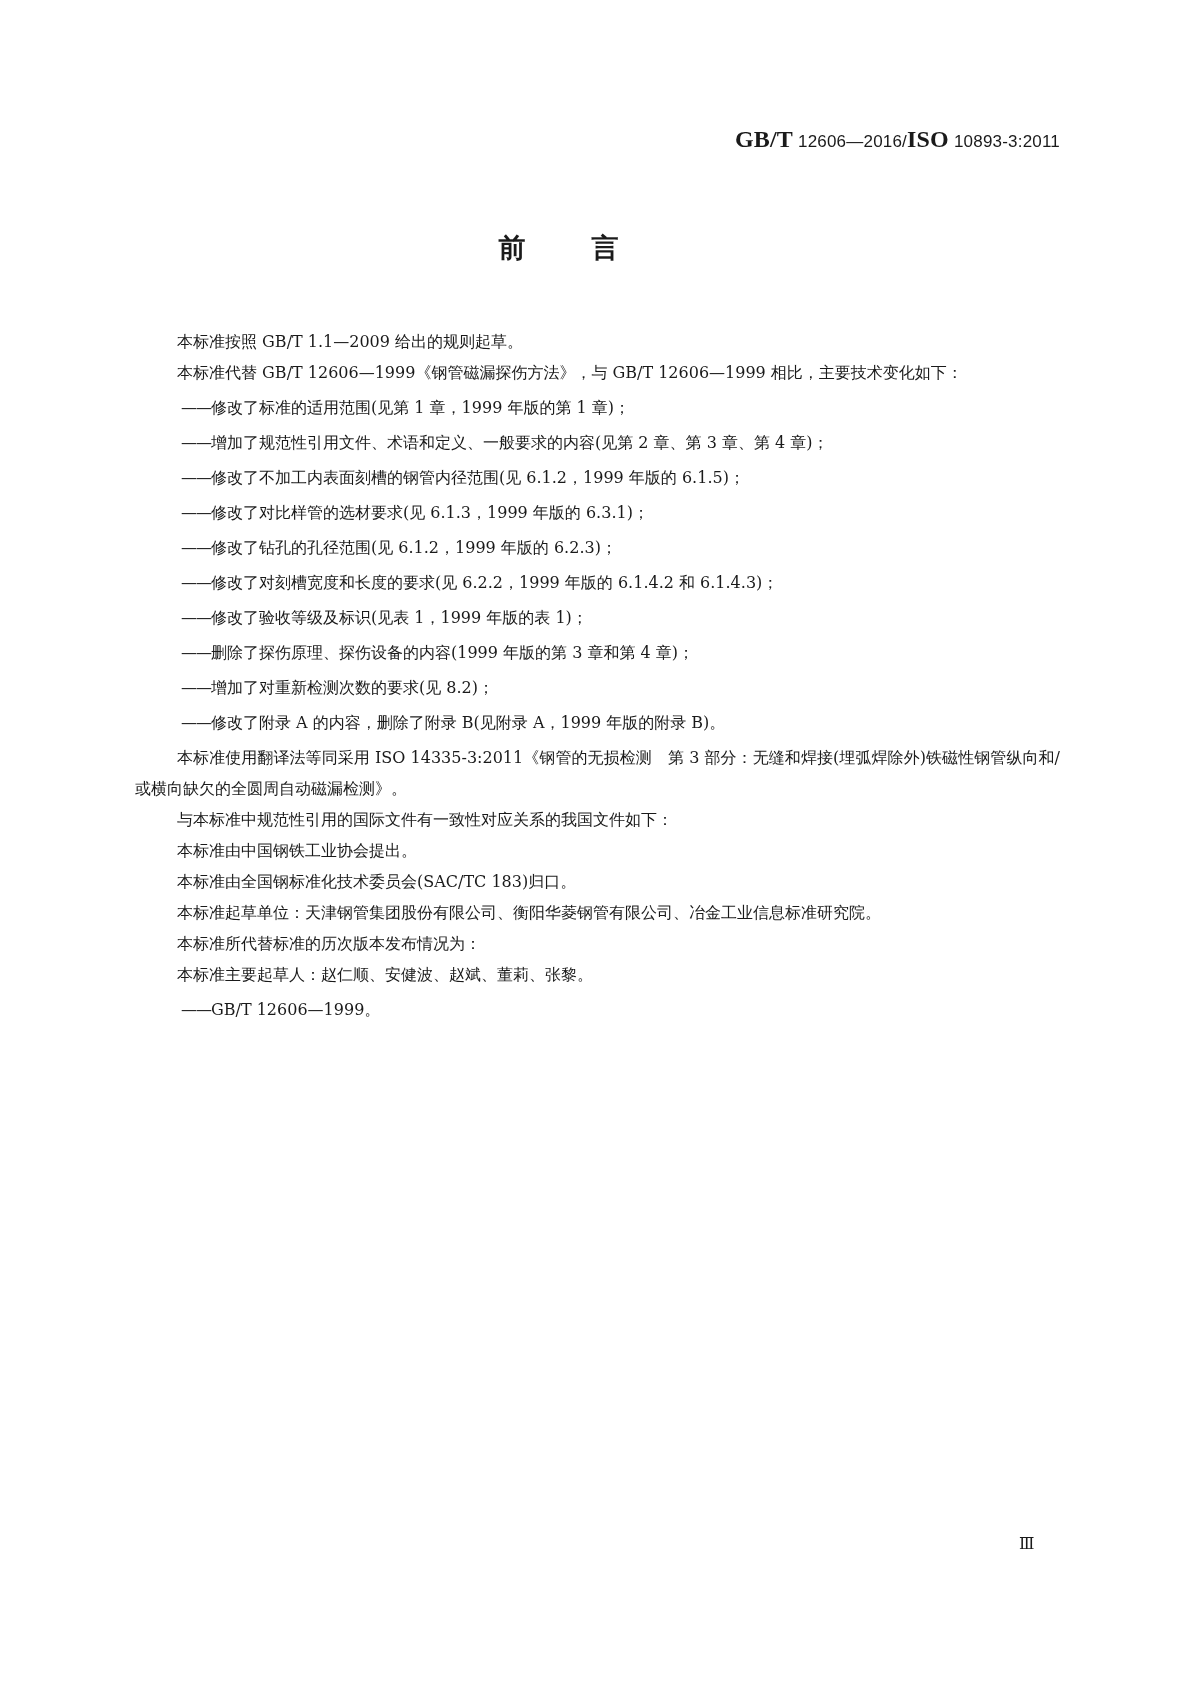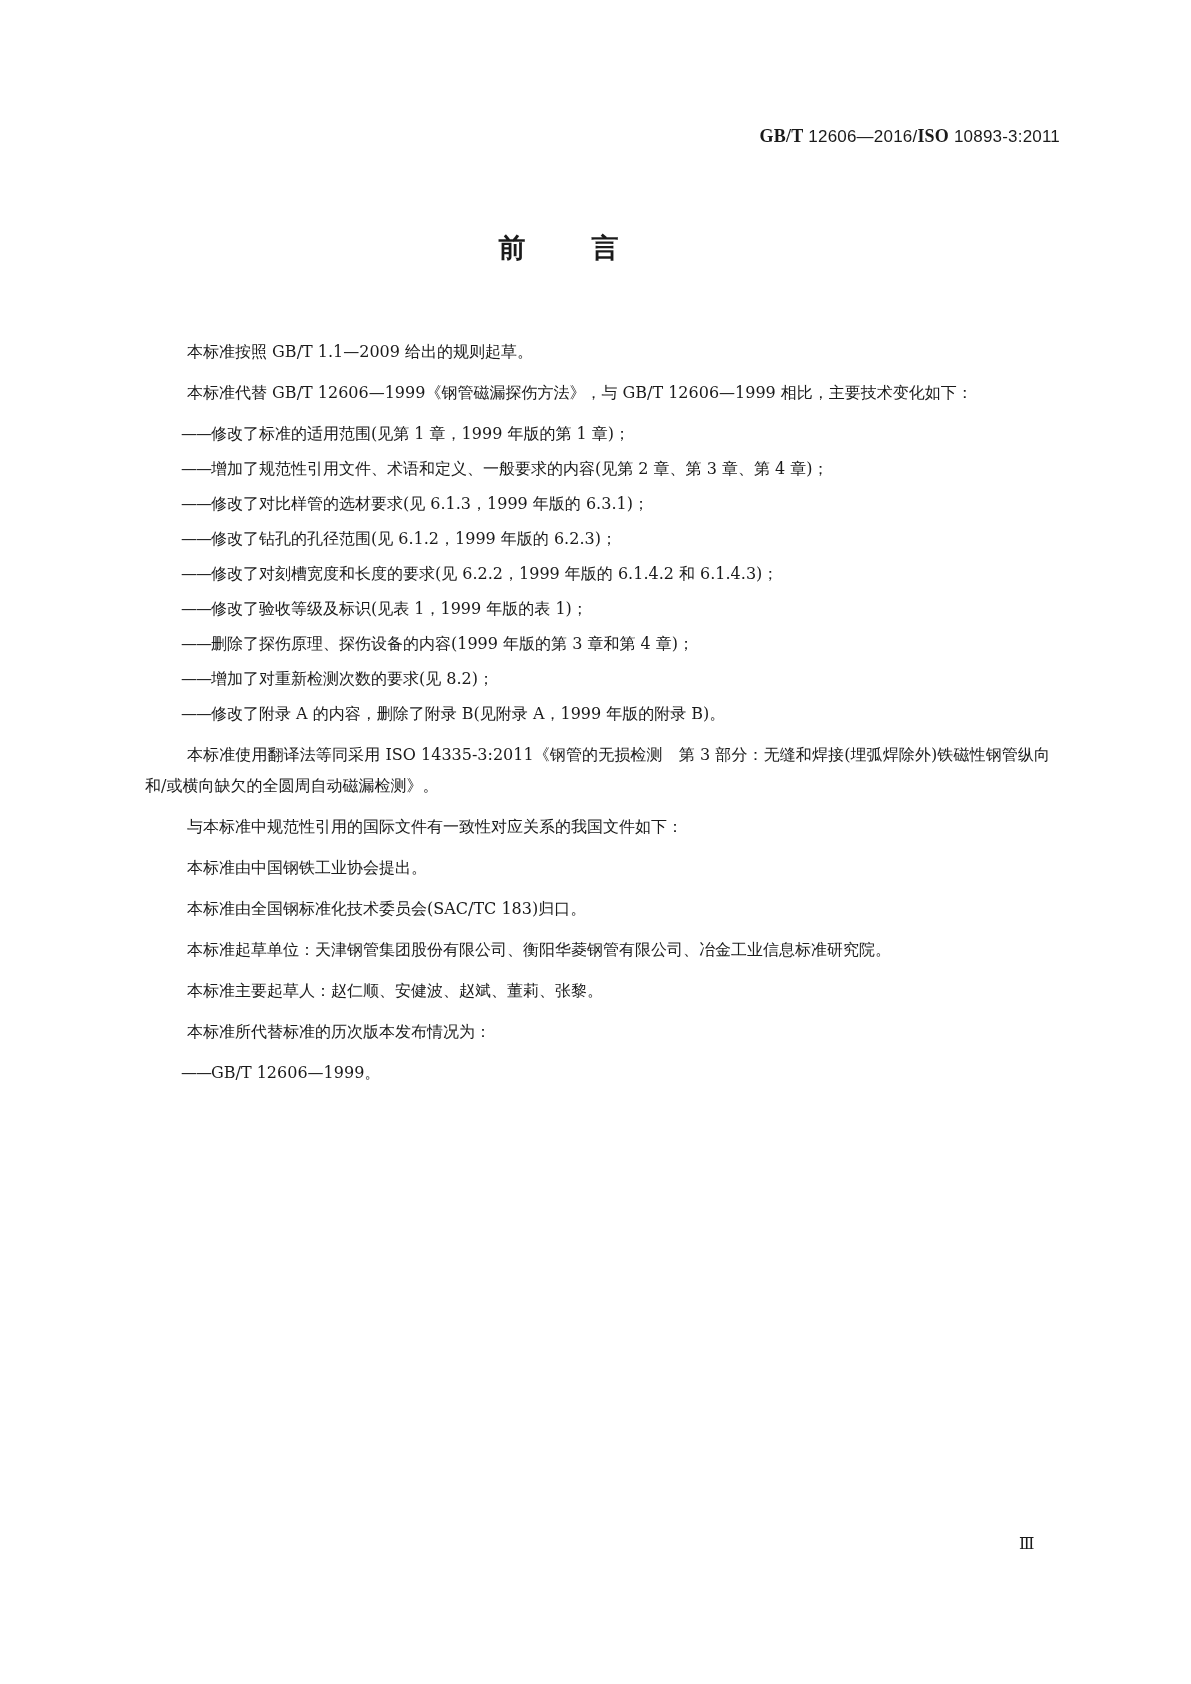--- a/index.html
+++ b/index.html
@@ -1,26 +1,26 @@
 <!DOCTYPE html>
 <html><head>
 <meta charset="utf-8">
 <style>
   html, body { margin: 0; padding: 0; background: #ffffff; }
   body { width: 1191px; height: 1684px; position: relative; overflow: hidden;
          font-family: "DejaVu Serif", "Liberation Serif", serif; color: #1a1a1a; }
   .header { position: absolute; right: 131px; top: 126px; font-size: 17px; white-space: nowrap;
             font-family: "Liberation Sans", "DejaVu Sans", sans-serif; letter-spacing: 0.2px; }
-  .header .b { font-family: "Liberation Serif", "DejaVu Serif", serif; font-weight: bold; font-size: 18px; }
+  .header .b { font-family: "Liberation Serif", "DejaVu Serif", serif; font-weight: bold; font-size: 24px; }
   .title { position: absolute; left: 0; width: 1117px; top: 230px; text-align: center;
            font-family: "DejaVu Sans", sans-serif; font-weight: bold; font-size: 27px; letter-spacing: 0; }
   .title span { display: inline-block; margin: 0 33px; }
   .body { position: absolute; left: 135px; top: 326px; width: 925px; font-size: 16px; line-height: 31px;
           font-family: "DejaVu Serif", serif; }
-  .p { text-indent: 42px; margin: 10px; text-align: justify; }
+  .p { text-indent: 42px; margin: 0; text-align: justify; }
   .dash { padding-left: 42px; margin: 4px; }
   .dash .d { letter-spacing: -1px; }
   .pagenum { position: absolute; left: 1019px; top: 1534px; font-size: 16px;
              font-family: "DejaVu Serif", serif; }
 </style>
 </head>
 <body>
 
 <div class="header">
   <span class="b">GB/T</span><span> 12606—2016/</span><span class="b">ISO</span><span> 10893-3:2011</span>
@@ -28,30 +28,31 @@
 
 <div class="title">
   <span>前</span><span>言</span>
 </div>
 
 <div class="body">
   <p class="p">本标准按照 GB/T 1.1—2009 给出的规则起草。</p>
   <p class="p">本标准代替 GB/T 12606—1999《钢管磁漏探伤方法》，与 GB/T 12606—1999 相比，主要技术变化如下：</p>
   <p class="dash"><span class="d">——</span><span>修改了标准的适用范围(见第 1 章，1999 年版的第 1 章)；</span></p>
   <p class="dash"><span class="d">——</span><span>增加了规范性引用文件、术语和定义、一般要求的内容(见第 2 章、第 3 章、第 4 章)；</span></p>
+  <p class="dash"><span class="d">——</span><span>修改了不加工内表面刻槽的钢管内径范围(见 6.1.2，1999 年版的 6.1.5)；</span></p>
   <p class="dash"><span class="d">——</span><span>修改了对比样管的选材要求(见 6.1.3，1999 年版的 6.3.1)；</span></p>
   <p class="dash"><span class="d">——</span><span>修改了钻孔的孔径范围(见 6.1.2，1999 年版的 6.2.3)；</span></p>
   <p class="dash"><span class="d">——</span><span>修改了对刻槽宽度和长度的要求(见 6.2.2，1999 年版的 6.1.4.2 和 6.1.4.3)；</span></p>
   <p class="dash"><span class="d">——</span><span>修改了验收等级及标识(见表 1，1999 年版的表 1)；</span></p>
   <p class="dash"><span class="d">——</span><span>删除了探伤原理、探伤设备的内容(1999 年版的第 3 章和第 4 章)；</span></p>
   <p class="dash"><span class="d">——</span><span>增加了对重新检测次数的要求(见 8.2)；</span></p>
   <p class="dash"><span class="d">——</span><span>修改了附录 A 的内容，删除了附录 B(见附录 A，1999 年版的附录 B)。</span></p>
   <p class="p">本标准使用翻译法等同采用 ISO 14335-3:2011《钢管的无损检测　第 3 部分：无缝和焊接(埋弧焊除外)铁磁性钢管纵向和/或横向缺欠的全圆周自动磁漏检测》。</p>
   <p class="p">与本标准中规范性引用的国际文件有一致性对应关系的我国文件如下：</p>
   <p class="p">本标准由中国钢铁工业协会提出。</p>
   <p class="p">本标准由全国钢标准化技术委员会(SAC/TC 183)归口。</p>
   <p class="p">本标准起草单位：天津钢管集团股份有限公司、衡阳华菱钢管有限公司、冶金工业信息标准研究院。</p>
+  <p class="p">本标准所代替标准的历次版本发布情况为：</p>
   <p class="p">本标准主要起草人：赵仁顺、安健波、赵斌、董莉、张黎。</p>
-  <p class="p">本标准所代替标准的历次版本发布情况为：</p>
   <p class="dash"><span class="d">——</span><span>GB/T 12606—1999。</span></p>
 </div>
 
 <div class="pagenum">Ⅲ</div>
 
 </body></html>

